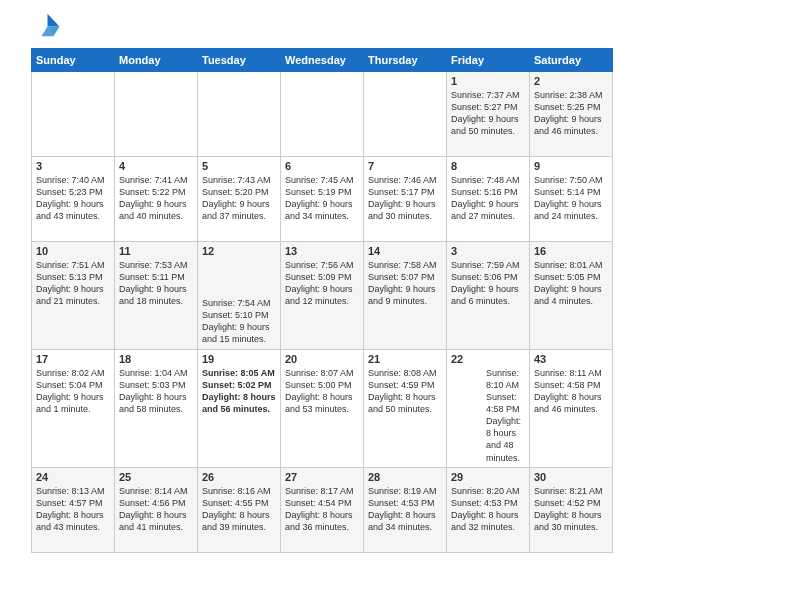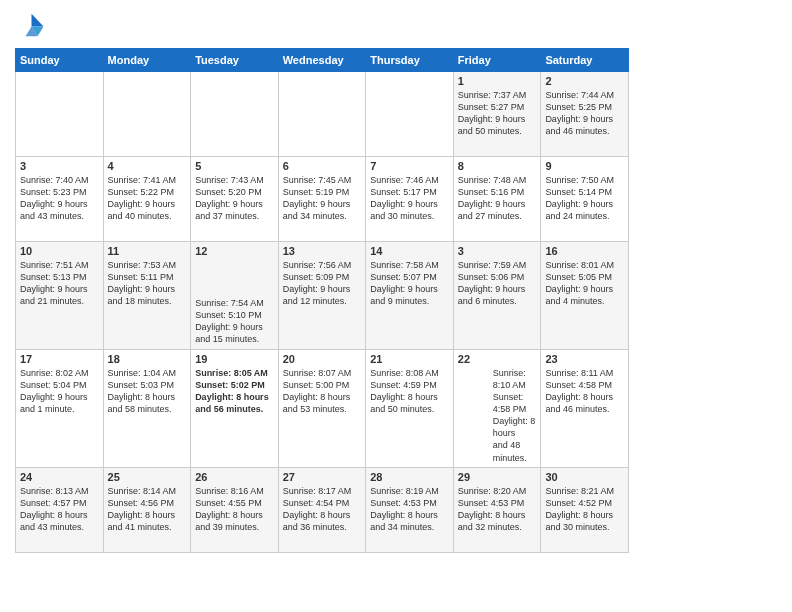--- a/index.html
+++ b/index.html
@@ -5,21 +5,21 @@
     * { margin: 0; padding: 0; box-sizing: border-box; }
     body {
       width: 792px;
       height: 612px;
       font-family: Arial, sans-serif;
       background: #fff;
       overflow: hidden;
     }
     .container {
       width: 644px;
-      padding: 10px 15px;
+      padding: 10px 31px;
     }
     .header {
       display: flex;
       justify-content: space-between;
       align-items: flex-start;
       margin-bottom: 8px;
     }
     .logo {
       display: flex;
       align-items: center;
@@ -132,21 +132,21 @@
           <td class="empty-cell"></td>
           <td>
             <span class="day-number">1</span>
             <div class="cell-content" style="white-space: pre-line;">Sunrise: 7:37 AM
 Sunset: 5:27 PM
 Daylight: 9 hours
 and 50 minutes.</div>
           </td>
           <td>
             <span class="day-number">2</span>
-            <div class="cell-content" style="white-space: pre-line;">Sunrise: 7:44 AM
+            <div class="cell-content" style="white-space: pre-line;">Sunrise: 2:38 AM
 Sunset: 5:25 PM
 Daylight: 9 hours
 and 46 minutes.</div>
           </td>
         </tr>
         <tr>
           <td>
             <span class="day-number">3</span>
             <div class="cell-content" style="white-space: pre-line;">Sunrise: 7:40 AM
 Sunset: 5:23 PM
@@ -284,21 +284,21 @@
 and 50 minutes.</div>
           </td>
           <td>
             <span class="day-number">22</span>
             <div class="cell-content" style="white-space: pre-line; margin-left: 35px;">Sunrise: 8:10 AM
 Sunset: 4:58 PM
 Daylight: 8 hours
 and 48 minutes.</div>
           </td>
           <td>
-            <span class="day-number">23</span>
+            <span class="day-number">43</span>
             <div class="cell-content" style="white-space: pre-line;">Sunrise: 8:11 AM
 Sunset: 4:58 PM
 Daylight: 8 hours
 and 46 minutes.</div>
           </td>
         </tr>
         <tr>
           <td>
             <span class="day-number">24</span>
             <div class="cell-content" style="white-space: pre-line;">Sunrise: 8:13 AM

